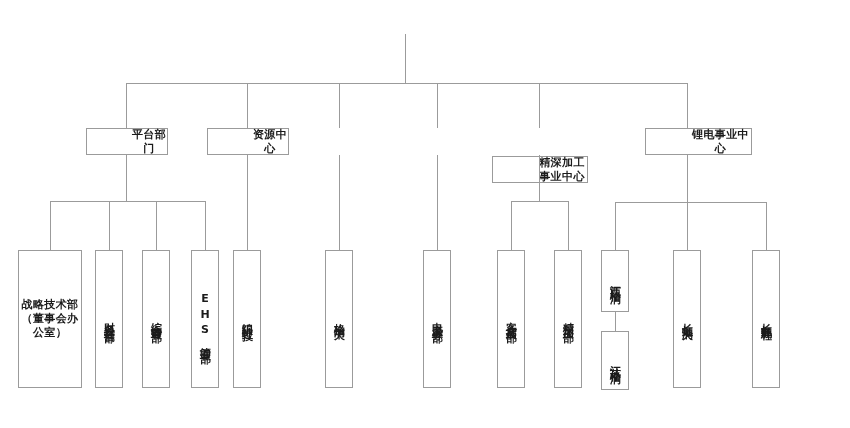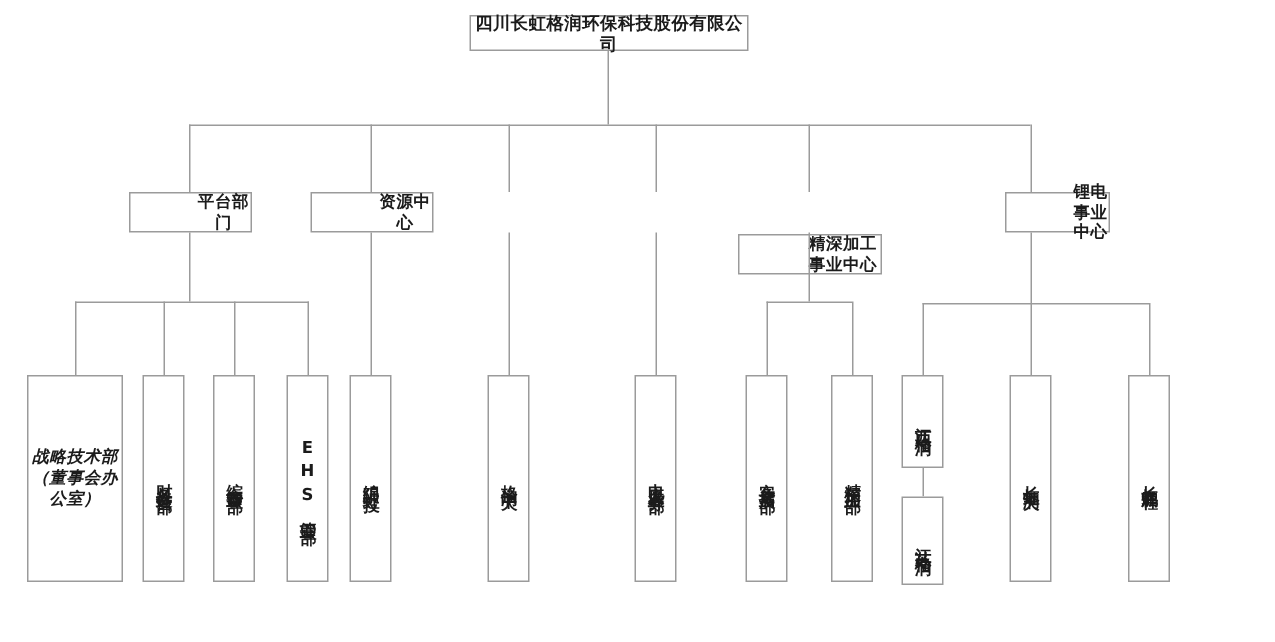--- a/index.html
+++ b/index.html
@@ -37,21 +37,20 @@
   .node.root {
     font-size: 11.5px;
   }
   .node.level2 {
     font-size: 11px;
     padding-left: 44px;
   }
   .node.leaf-h {
     font-size: 11px;
     padding: 0 0;
-    font-style: italic;
   }
   
   .node.leaf-v {
     font-size: 11px;
     writing-mode: vertical-rl;
     text-orientation: upright;
     letter-spacing: 2.5px;
     line-height: 1;
     padding: 4px 0;
   }
@@ -61,42 +60,41 @@
     background: #9b9b9b;
   }
   .line.v { width: 1px; }
   .line.h { height: 1px; }
 </style>
 </head>
 <body>
 
 <div id="org-chart">
 
-  <div class="node root" style="left:313px; top:10px; width:186px; height:24px;">四川长虹格润环保科技股份有限公司</div>
 
   <div class="line v" style="left:405px; top:34px; height:49px;"></div>
 
   <div class="line h" style="left:126px; top:83px; width:561px;"></div>
 
   <div class="line v" style="left:126px; top:83px; height:45px;"></div>
   <div class="line v" style="left:247px; top:83px; height:45px;"></div>
   <div class="line v" style="left:339px; top:83px; height:45px;"></div>
   <div class="line v" style="left:437px; top:83px; height:45px;"></div>
   <div class="line v" style="left:539px; top:83px; height:45px;"></div>
   <div class="line v" style="left:687px; top:83px; height:45px;"></div>
 
   <div class="node level2" style="left:86px; top:128px; width:82px; height:27px;">平台部门</div>
 
   <div class="node level2" style="left:207px; top:128px; width:82px; height:27px;text-align:center;">资源中心</div>
 
 
 
   <div class="node level2" style="left:492px; top:128px; width:96px; height:27px;margin-top:28px;">精深加工事业中心</div>
 
-  <div class="node level2" style="left:645px; top:128px; width:70px; height:27px;margin-left:25px;">锂电事业中心</div>
+  <div class="node level2" style="left:645px; top:128px; width:107px; height:27px;">锂电事业中心</div>
 
   <div class="line v" style="left:126px; top:155px; height:46px;"></div>
   <div class="line h" style="left:50px; top:201px; width:156px;"></div>
   <div class="line v" style="left:50px;  top:201px; height:49px;"></div>
   <div class="line v" style="left:109px; top:201px; height:49px;"></div>
   <div class="line v" style="left:156px; top:201px; height:49px;"></div>
   <div class="line v" style="left:205px; top:201px; height:49px;"></div>
 
   <div class="line v" style="left:247px; top:155px; height:95px;"></div>
   <div class="line v" style="left:339px; top:155px; height:95px;"></div>

